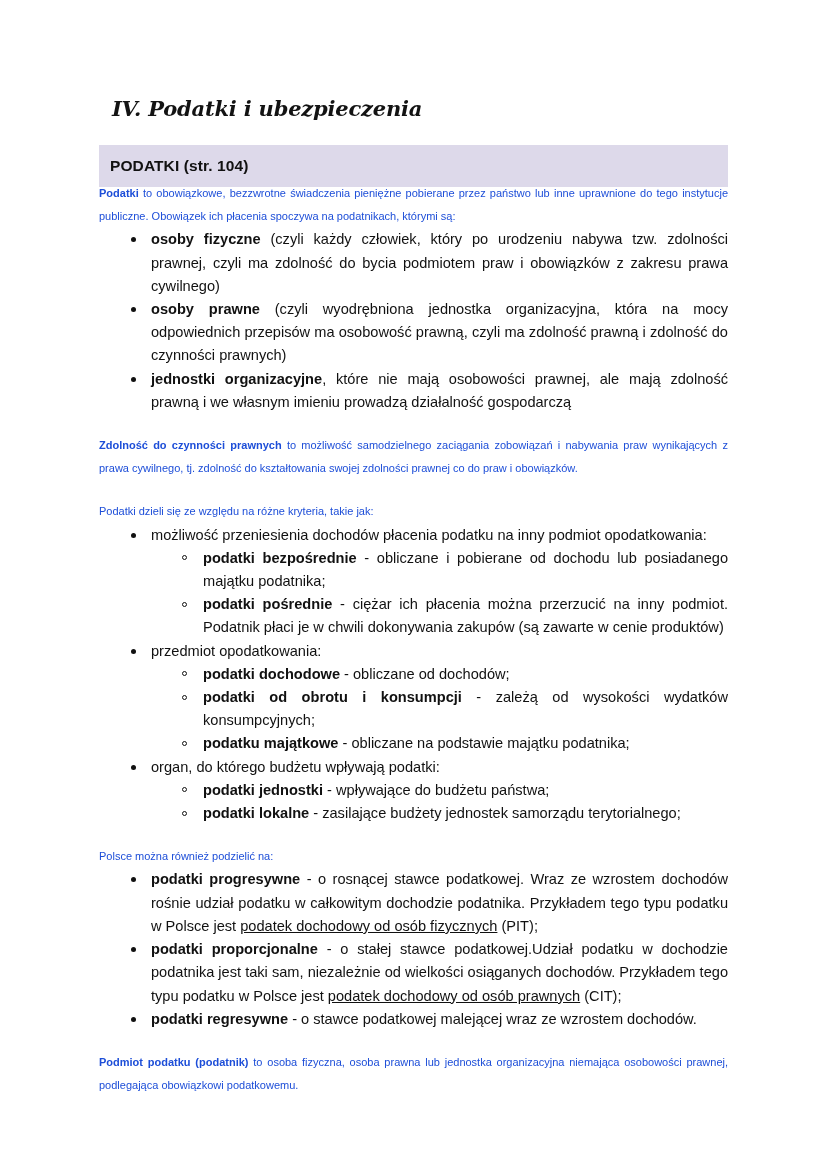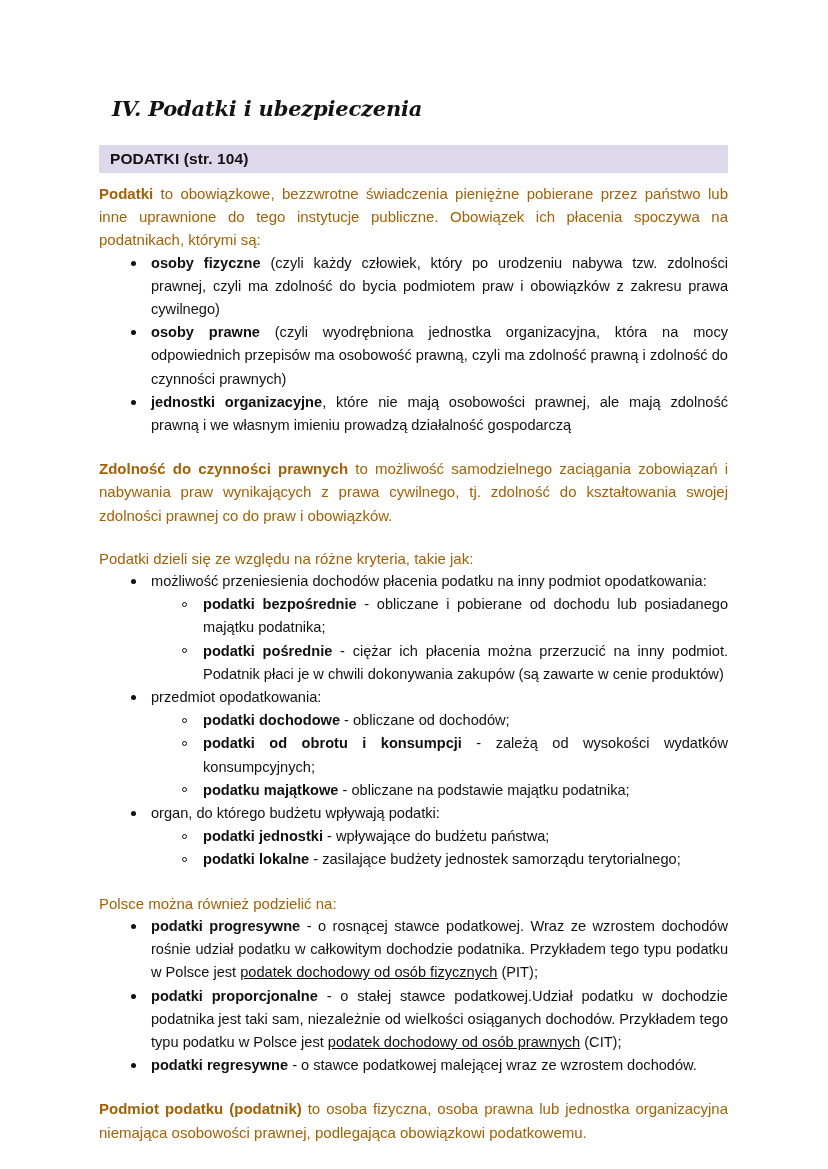--- a/index.html
+++ b/index.html
@@ -38,21 +38,21 @@
     letter-spacing: -0.2px;
     color: #131313;
     white-space: nowrap;
   }
 
   .section-banner {
     position: absolute;
     top: 145px;
     left: 99px;
     width: 629px;
-    height: 28px;
+    height: 42px;
     background: #ddd9ea;
     box-sizing: border-box;
     display: flex;
     align-items: center;
   }
   .section-banner .banner-label {
     padding-left: 11px;
     font-size: 15.5px;
     font-weight: 700;
     color: #111111;
@@ -61,25 +61,25 @@
 
   .content {
     position: absolute;
     top: 182px;
     left: 99px;
     width: 629px;
   }
 
   p.para {
     margin: 0 0 0 0;
-    font-size: 15px;
+    font-size: 11px;
     line-height: 23.2px;
     text-align: justify;
     text-justify: inter-word;
-    color: #a16207;
+    color: #1d4ed8;
   }
   .gap-md { height: 20px; }
 
   ul.lvl1 {
     margin: 0;
     padding: 0;
     list-style: none;
   }
   ul.lvl1 > li {
     position: relative;

